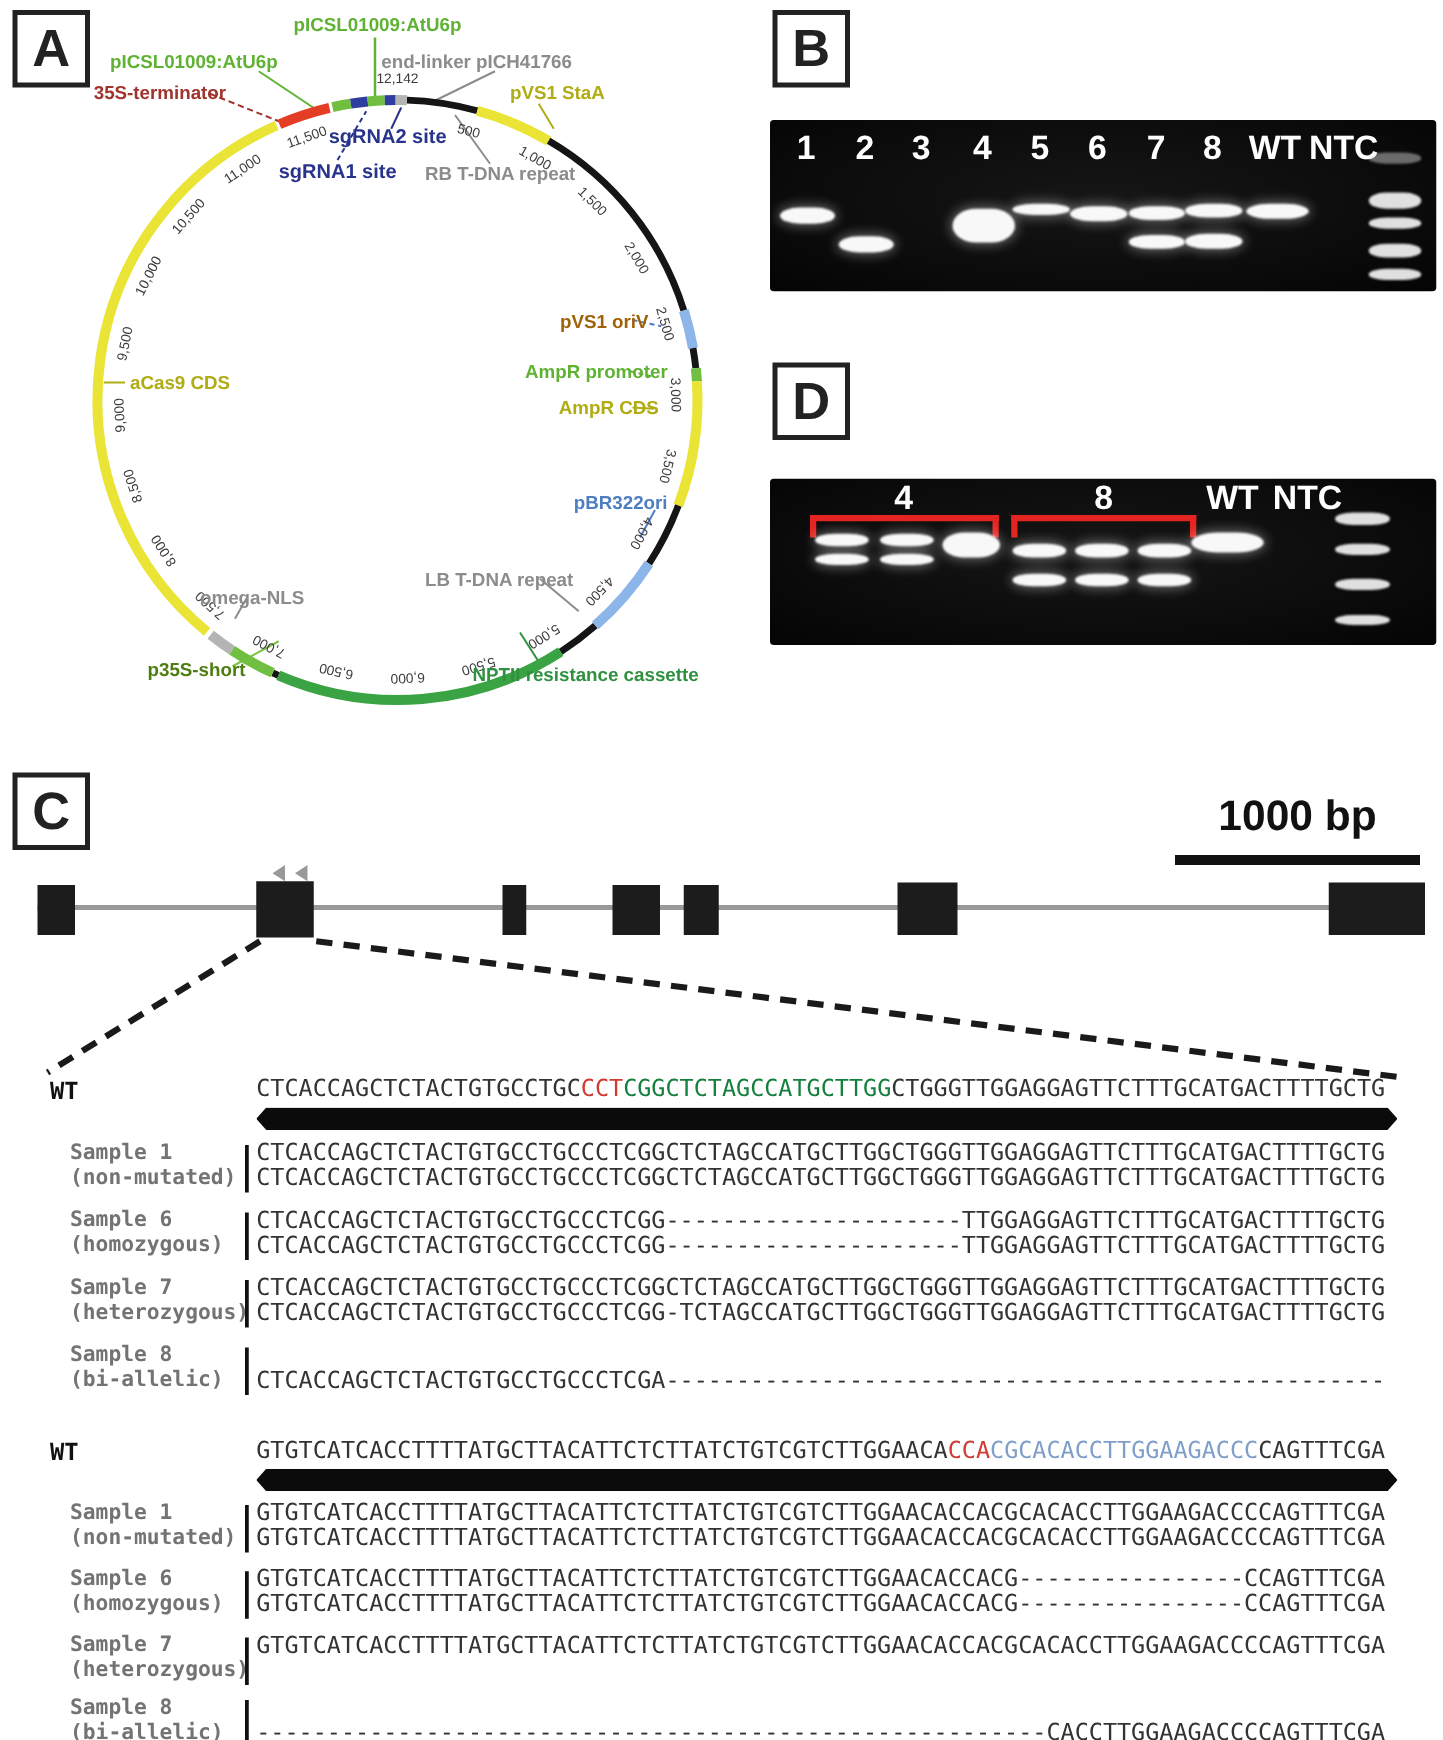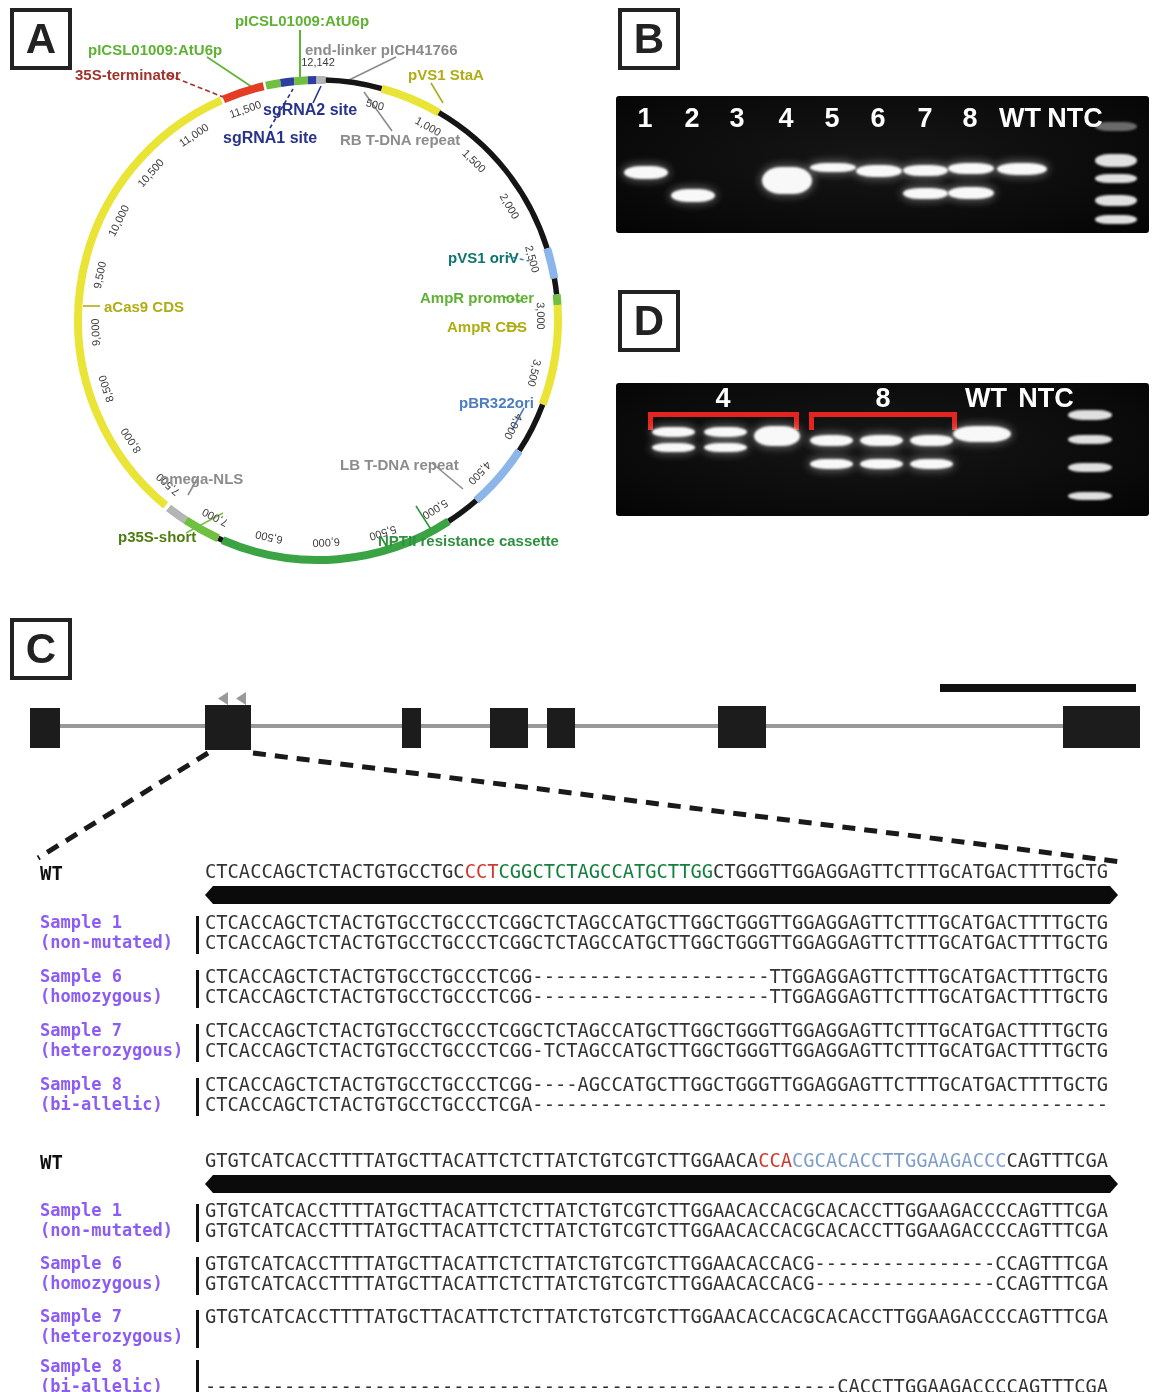--- a/index.html
+++ b/index.html
@@ -14,22 +14,22 @@
        border-radius:3px;overflow:hidden;}
   .lane-label{position:absolute;color:#fff;font-weight:bold;font-size:27px;text-align:center;line-height:1;}
   .band{position:absolute;background:#f8f8f8;border-radius:45%/60%;filter:blur(1px);
         box-shadow:0 0 9px 2px rgba(255,255,255,0.35);}
   .ladder-band{position:absolute;background:#e0e0e0;border-radius:40%/60%;filter:blur(0.8px);}
   .bracket{position:absolute;border-top:5px solid;border-left:5px solid;border-right:5px solid;}
   .seq-line{position:absolute;left:205px;font-family:"DejaVu Sans Mono",monospace;
             font-size:18.76px;line-height:1;color:#333;white-space:pre;}
   .wt-label{position:absolute;left:40px;font-family:"DejaVu Sans Mono",monospace;
             font-size:19px;font-weight:bold;color:#111;line-height:1;}
-  .sample-name,.sample-zyg{position:absolute;left:40px;font-family:"DejaVu Sans Mono",monospace;
-            font-size:17px;font-weight:bold;color:#8b5cf6;line-height:1;white-space:nowrap;}
+  .sample-name,.sample-zyg{position:absolute;left:56px;font-family:"DejaVu Sans Mono",monospace;
+            font-size:17px;font-weight:bold;color:#737373;line-height:1;white-space:nowrap;}
   .allele-tick{position:absolute;left:196px;width:3px;height:38px;background:#111;}
   .wt-bar{position:absolute;left:205px;width:913px;height:18px;background:#0b0b0b;
           clip-path:polygon(0 50%, 8px 0%, calc(100% - 8px) 0%, 100% 50%, calc(100% - 8px) 100%, 8px 100%);}
   .scale-text{position:absolute;left:940px;top:634px;width:196px;text-align:center;
               font-size:34px;font-weight:bold;color:#111;}
   svg{position:absolute;}
 </style>
 </head>
 <body>
 
@@ -105,21 +105,21 @@
     </svg>
 
   <span class="plab" style="left: 212px; top: 12px; width: 180px; text-align: center; color: rgb(95, 178, 51);">pICSL01009:AtU6p</span>
   <span class="plab" style="left: 88px; top: 41px; color: rgb(95, 178, 51);">pICSL01009:AtU6p</span>
   <span class="plab" style="left: 305px; top: 41px; color: rgb(140, 140, 140);">end-linker pICH41766</span>
   <span class="plab" style="left: 75px; top: 66px; color: rgb(160, 52, 44);">35S-terminator</span>
   <span class="plab" style="left: 408px; top: 66px; color: rgb(176, 172, 20);">pVS1 StaA</span>
   <span class="plab" style="left: 263px; top: 101px; font-size: 16px; color: rgb(40, 51, 140);">sgRNA2 site</span>
   <span class="plab" style="left: 223px; top: 129px; font-size: 16px; color: rgb(40, 51, 140);">sgRNA1 site</span>
   <span class="plab" style="left: 340px; top: 131px; color: rgb(140, 140, 140);">RB T-DNA repeat</span>
-  <span class="plab" style="left: 448px; top: 249px; color: #0f766e; text-align: center;">pVS1 oriV</span>
+  <span class="plab" style="left: 448px; top: 249px; color: #a16207; text-align: center;">pVS1 oriV</span>
   <span class="plab" style="left: 420px; top: 289px; color: rgb(95, 178, 51);">AmpR promoter</span>
   <span class="plab" style="left: 447px; top: 318px; color: rgb(176, 172, 20);">AmpR CDS</span>
   <span class="plab" style="left: 459px; top: 394px; color: rgb(78, 126, 194);">pBR322ori</span>
   <span class="plab" style="left: 340px; top: 456px; color: rgb(140, 140, 140);">LB T-DNA repeat</span>
   <span class="plab" style="left: 104px; top: 298px; color: rgb(176, 172, 20);">aCas9 CDS</span>
   <span class="plab" style="left: 160px; top: 470px; color: rgb(140, 140, 140);">omega-NLS</span>
   <span class="plab" style="left: 118px; top: 528px; color: #4d7c0f;">p35S-short</span>
   <span class="plab" style="left: 378px; top: 532px; color: rgb(47, 145, 64);">NPTII resistance cassette</span>
 
   <div class="panel-box" style="left:618px;top:8px">
@@ -177,20 +177,21 @@
     <div class="band" style="left:337px;top:43px;width:58px;height:16px"></div>
     <div class="ladder-band" style="left:452px;top:27px;width:44px;height:10px"></div>
     <div class="ladder-band" style="left:452px;top:52px;width:44px;height:9px"></div>
     <div class="ladder-band" style="left:452px;top:80px;width:44px;height:9px"></div>
     <div class="ladder-band" style="left:452px;top:109px;width:44px;height:8px"></div>
   </div>
 
   <div class="panel-box" style="left:10px;top:618px">
     <span>C</span>
   </div>
+  <div class="scale-text">1000 bp</div>
 
   <svg style="left:0;top:600px" width="1154" height="280" viewBox="0 600 1154 280">
     <line x1="30" y1="726" x2="1140" y2="726" stroke="#999" stroke-width="4"></line>
     <rect x="30" y="708" width="30" height="40" fill="#1c1c1c"></rect>
     <rect x="205" y="705" width="46" height="45" fill="#1c1c1c"></rect>
     <rect x="402" y="708" width="19" height="40" fill="#1c1c1c"></rect>
     <rect x="490" y="708" width="38" height="40" fill="#1c1c1c"></rect>
     <rect x="547" y="708" width="28" height="40" fill="#1c1c1c"></rect>
     <rect x="718" y="706" width="48" height="42" fill="#1c1c1c"></rect>
     <rect x="1063" y="706" width="77" height="42" fill="#1c1c1c"></rect>
@@ -219,21 +220,20 @@
 
   <div class="sample-name" style="top:1022px">Sample 7</div>
   <div class="sample-zyg" style="top:1042px">(heterozygous)</div>
   <div class="allele-tick" style="top:1024px"></div>
   <div class="seq-line" style="top:1022px">CTCACCAGCTCTACTGTGCCTGCCCTCGGCTCTAGCCATGCTTGGCTGGGTTGGAGGAGTTCTTTGCATGACTTTTGCTG</div>
   <div class="seq-line" style="top:1042px">CTCACCAGCTCTACTGTGCCTGCCCTCGG-TCTAGCCATGCTTGGCTGGGTTGGAGGAGTTCTTTGCATGACTTTTGCTG</div>
 
   <div class="sample-name" style="top:1076px">Sample 8</div>
   <div class="sample-zyg" style="top:1096px">(bi-allelic)</div>
   <div class="allele-tick" style="top:1078px"></div>
-  <div class="seq-line" style="top:1076px">CTCACCAGCTCTACTGTGCCTGCCCTCGG----AGCCATGCTTGGCTGGGTTGGAGGAGTTCTTTGCATGACTTTTGCTG</div>
   <div class="seq-line" style="top:1096px">CTCACCAGCTCTACTGTGCCTGCCCTCGA---------------------------------------------------</div>
 
   <div class="wt-label" style="top:1153px">WT</div>
   <div class="seq-line" style="top:1152px"><span style="color: rgb(51, 51, 51); margin-top: 32px;">GTGTCATCACCTTTTATGCTTACATTCTCTTATCTGTCGTCTTGGAACA</span><span style="color: rgb(207, 58, 50);">CCA</span><span style="color: rgb(127, 159, 202);">CGCACACCTTGGAAGACCC</span><span style="color: rgb(51, 51, 51);">CAGTTTCGA</span></div>
   <div class="wt-bar" style="top:1175px"></div>
 
   <div class="sample-name" style="top:1202px">Sample 1</div>
   <div class="sample-zyg" style="top:1222px">(non-mutated)</div>
   <div class="allele-tick" style="top:1204px"></div>
   <div class="seq-line" style="top:1202px">GTGTCATCACCTTTTATGCTTACATTCTCTTATCTGTCGTCTTGGAACACCACGCACACCTTGGAAGACCCCAGTTTCGA</div>

